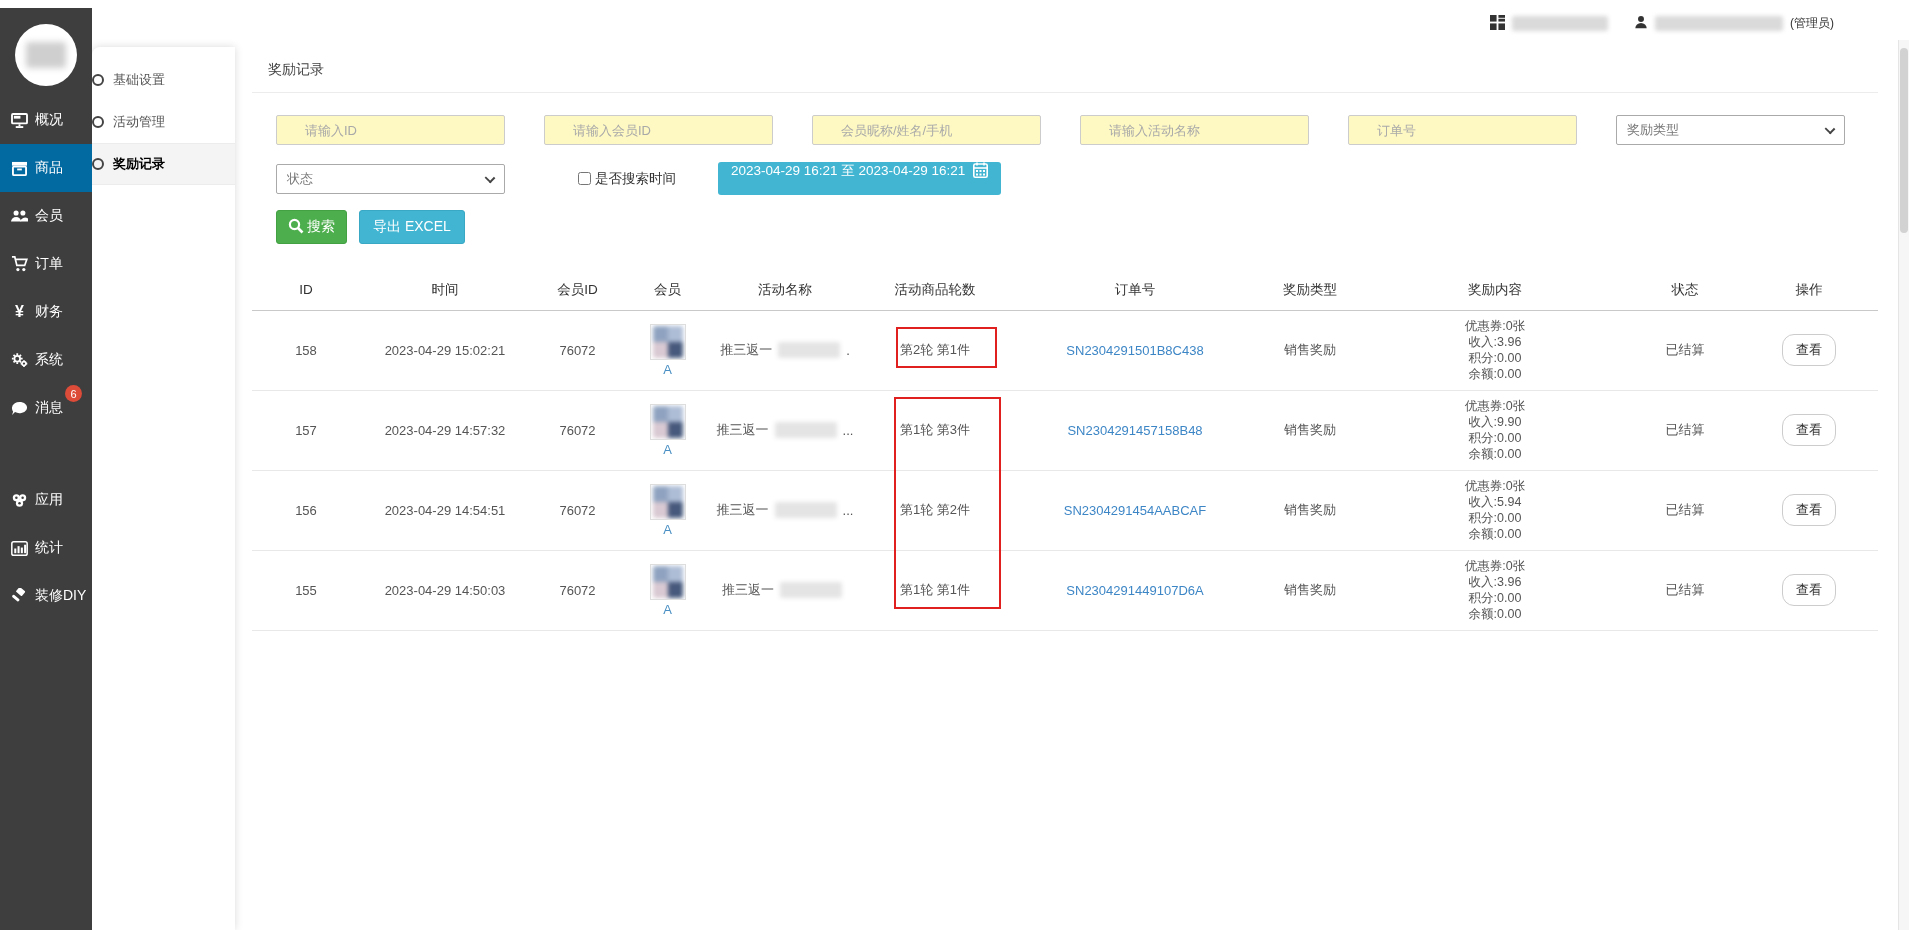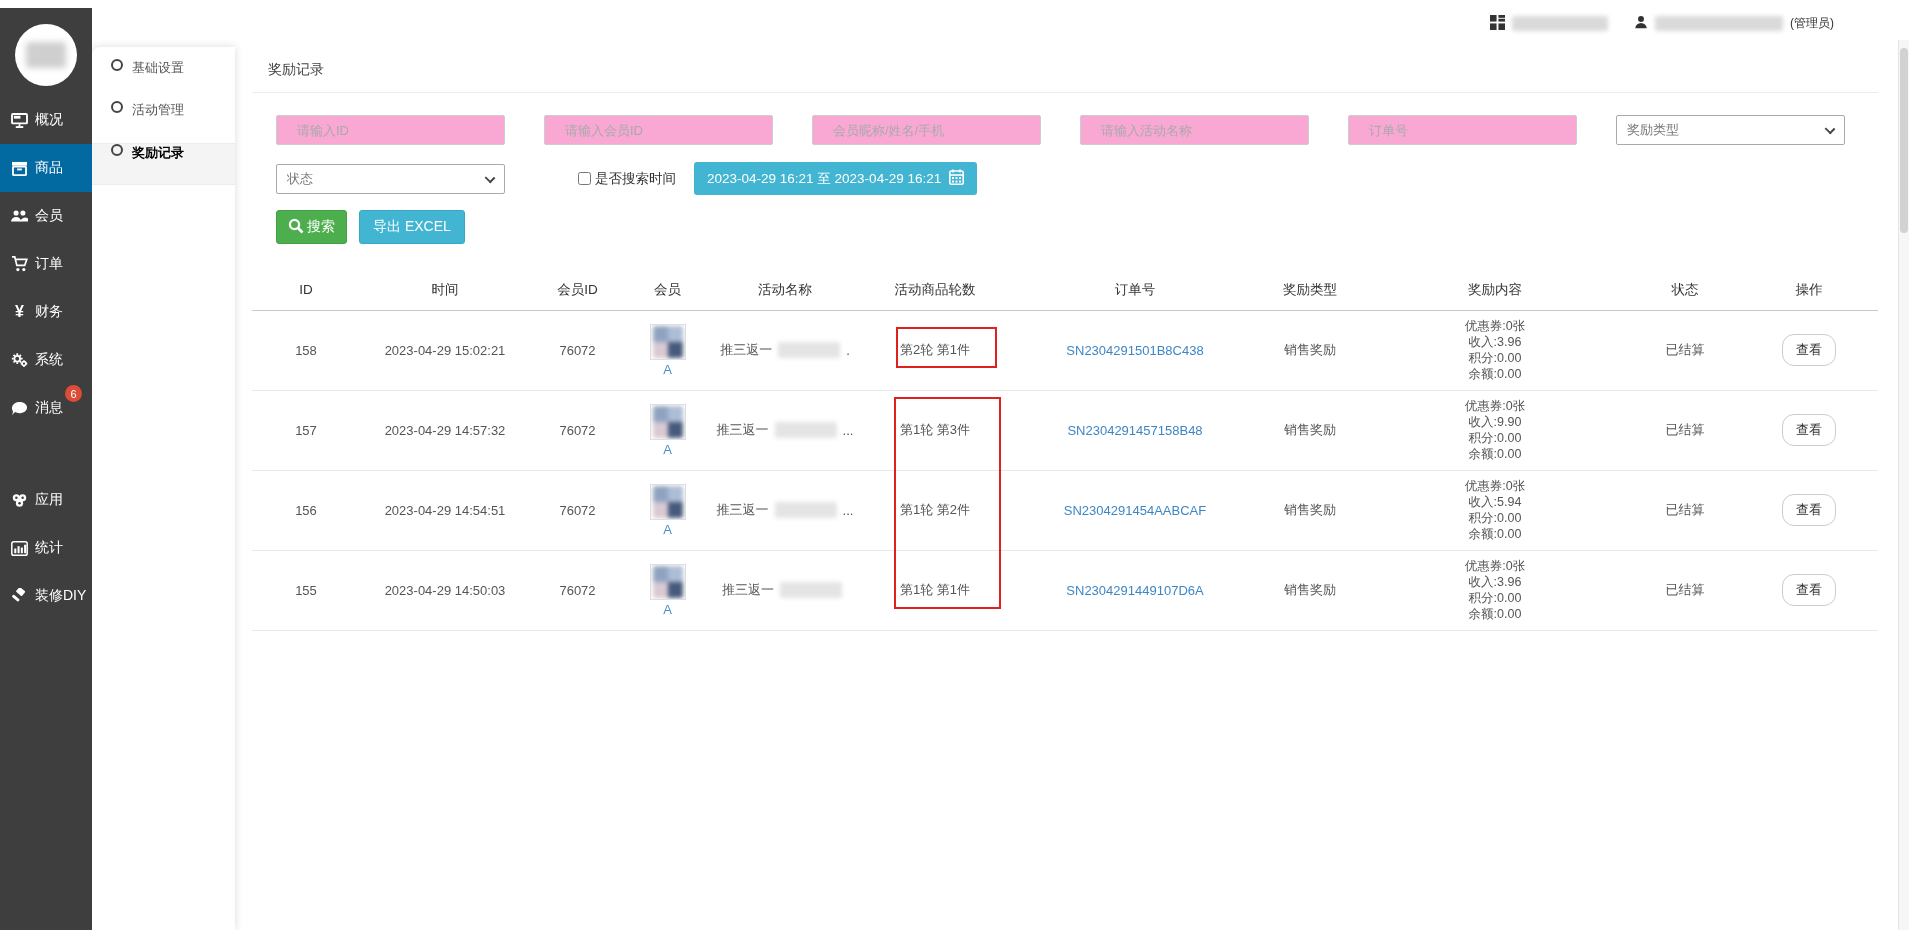--- a/index.html
+++ b/index.html
@@ -20,50 +20,50 @@
   .side-item .ico { width:17px; height:17px; display:flex; align-items:center; justify-content:center; flex:0 0 17px; }
   .side-item .ico svg { display:block; }
   .side-item .yen { font-size:16px; font-weight:bold; color:#fff; line-height:1; }
   .side-badge { position:absolute; right:10px; top:1px; min-width:17px; height:17px; border-radius:9px;
      background:#dd4b39; color:#fff; font-size:11px; display:flex; align-items:center; justify-content:center; padding:0 4px; }
   .side-gap { margin-top:44px; }
 
   
   .submenu { position:absolute; left:92px; top:47px; width:143px; height:883px; background:#fff;
      border-radius:8px 0 0 0; box-shadow:0 0 9px rgba(0,0,0,0.15); z-index:4; }
-  .sub-item { height:42px; display:flex; align-items:flex-start; gap:9px; padding-left:19px;
+  .sub-item { height:42px; display:flex; align-items:center; gap:9px; 
      font-size:13px; color:#555; cursor:pointer; }
   .sub-item .radio { width:12px; height:12px; border:2px solid #444; border-radius:50%; flex:0 0 12px; }
   .sub-item.active { background:#f4f4f4; color:#000; font-weight:bold; border-top:1px solid #ececec; border-bottom:1px solid #ececec; }
 
   
   .topbar { position:absolute; left:92px; top:0; width:1817px; height:47px; background:#fff; z-index:3;
      display:flex; align-items:center; justify-content:flex-end; padding-right:75px; gap:26px; }
   .top-group { display:flex; align-items:center; gap:7px; font-size:12px; color:#333; }
   .blur-blob { background:#dadada; filter:blur(2px); border-radius:2px; }
 
   
   .main { position:absolute; left:235px; top:47px; width:1660px; height:883px; background:#fff; padding:0 0 0 17px; }
   .page-title { margin:14px 0 0 16px; font-size:14px; color:#444; }
   .title-rule { margin-top:13px; width:1626px; border-bottom:1px solid #ececec; }
 
   .filters { margin:22px 0 0 24px; width:1570px; }
   .f-row1 { display:flex; gap:39px; }
   .f-input { width:229px; height:30px; border:1px solid #ccc; border-radius:2px; font-size:13px;
-     padding:0 20px; color:#555; outline:none; background:#f9a8d4; }
+     padding:0 28px; color:#555; outline:none; background:#fef9c3; }
   .f-input::placeholder { color:#a9a9a9; }
   .f-select { position:relative; width:229px; height:30px; border:1px solid #aaa; border-radius:2px;
      display:flex; align-items:center; padding:0 10px; font-size:13px; color:#777; background:#fff; cursor:pointer; }
   .f-select .chev { position:absolute; right:10px; top:9px; width:8px; height:8px;
      border-right:2px solid #444; border-bottom:2px solid #444; transform:rotate(45deg) scaleY(0.9); }
   .f-row2 { display:flex; align-items:center; margin-top:17px; }
   .chk-group { display:flex; align-items:center; gap:4px; margin-left:73px; font-size:13.5px; color:#333; }
   .chk-group input { width:13px; height:13px; }
-  .date-btn { margin-left:18px; height:33px; background:#41b5d2; color:#fff; border:none; border-radius:3px;
-     font-size:13.5px; padding:0 13px; display:flex; align-items:center; gap:8px; cursor:pointer;
+  .date-btn { margin-left:42px; height:33px; background:#41b5d2; color:#fff; border:none; border-radius:3px;
+     font-size:13.5px; padding:0 13px; display:flex; gap:8px; cursor:pointer;
      font-family:inherit; }
   .f-row3 { display:flex; align-items:flex-end; gap:12px; margin-top:15px; }
   .btn-search { height:34px; background:#4cae4c; border:1px solid #43a043; color:#fff; border-radius:3px;
      font-size:14px; padding:0 11px; display:flex; align-items:center; gap:3px; cursor:pointer; font-family:inherit; }
   .btn-export { height:34px; background:#41b5d2; border:1px solid #38a8c4; color:#fff; border-radius:3px;
      font-size:14px; padding:0 13px; cursor:pointer; font-family:inherit; }
 
   
   .table-wrap { position:relative; margin-top:26px; width:1626px; }
   table { border-collapse:collapse; width:1626px; table-layout:fixed; }

